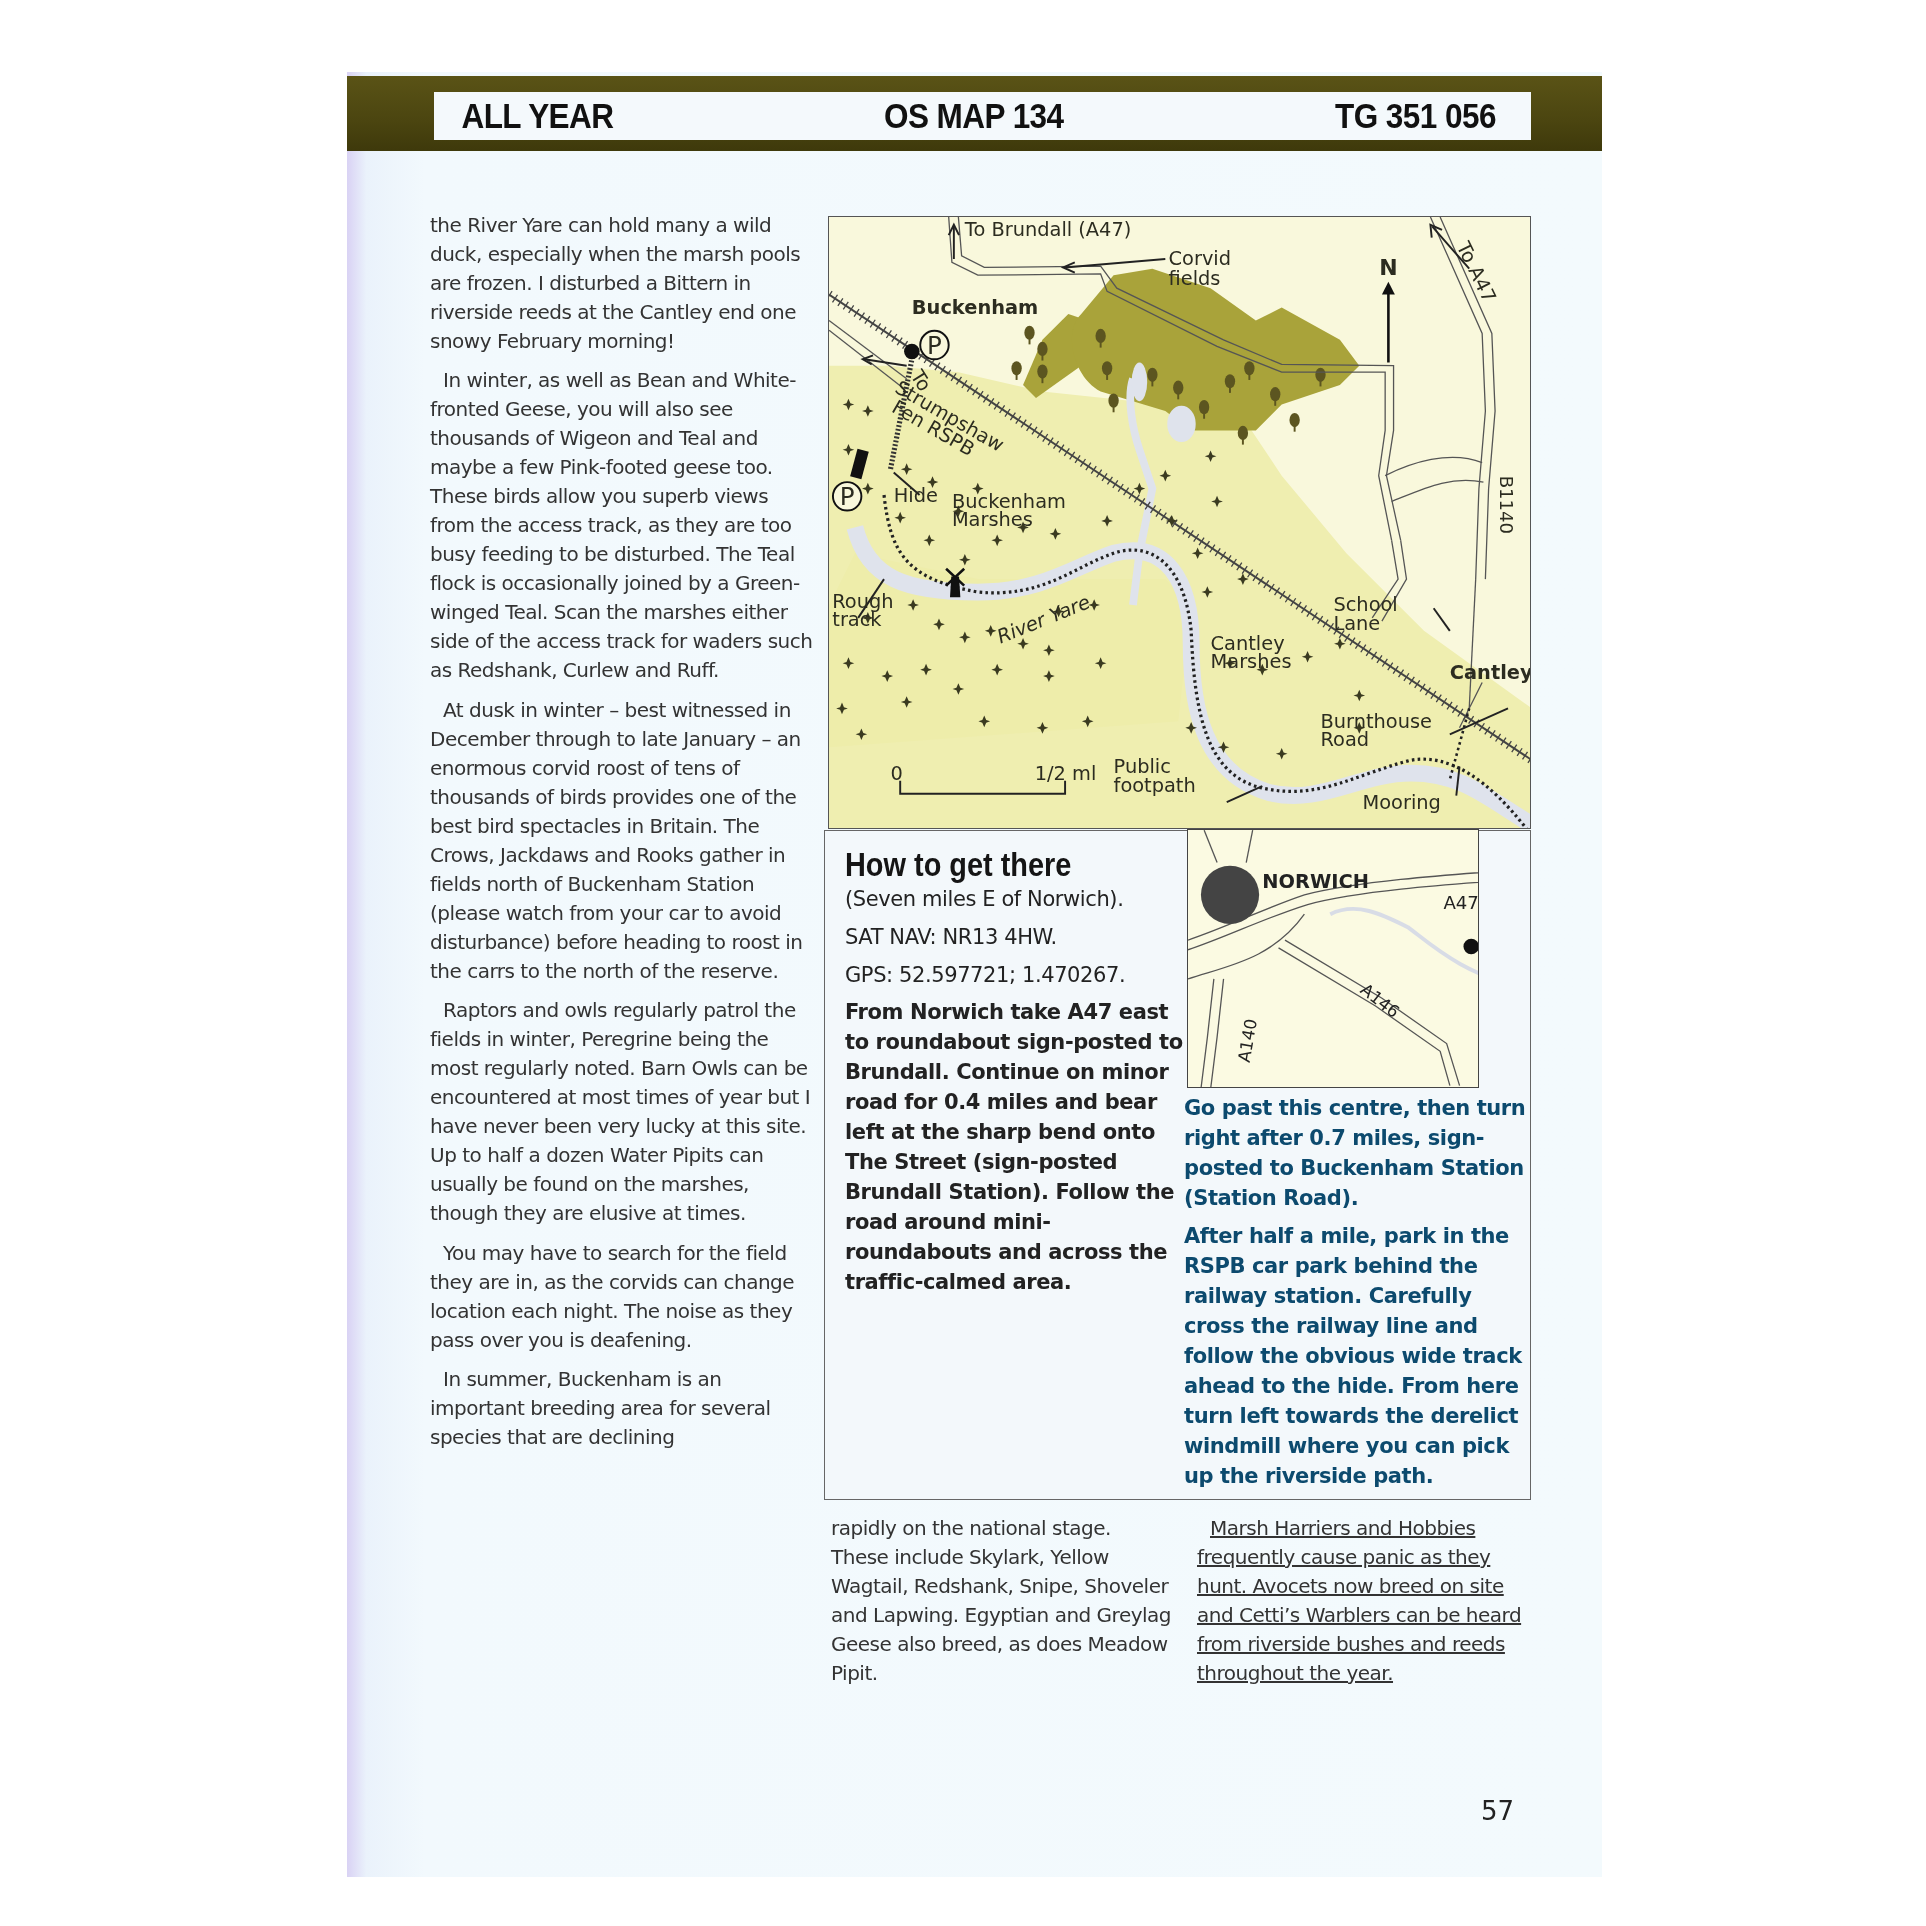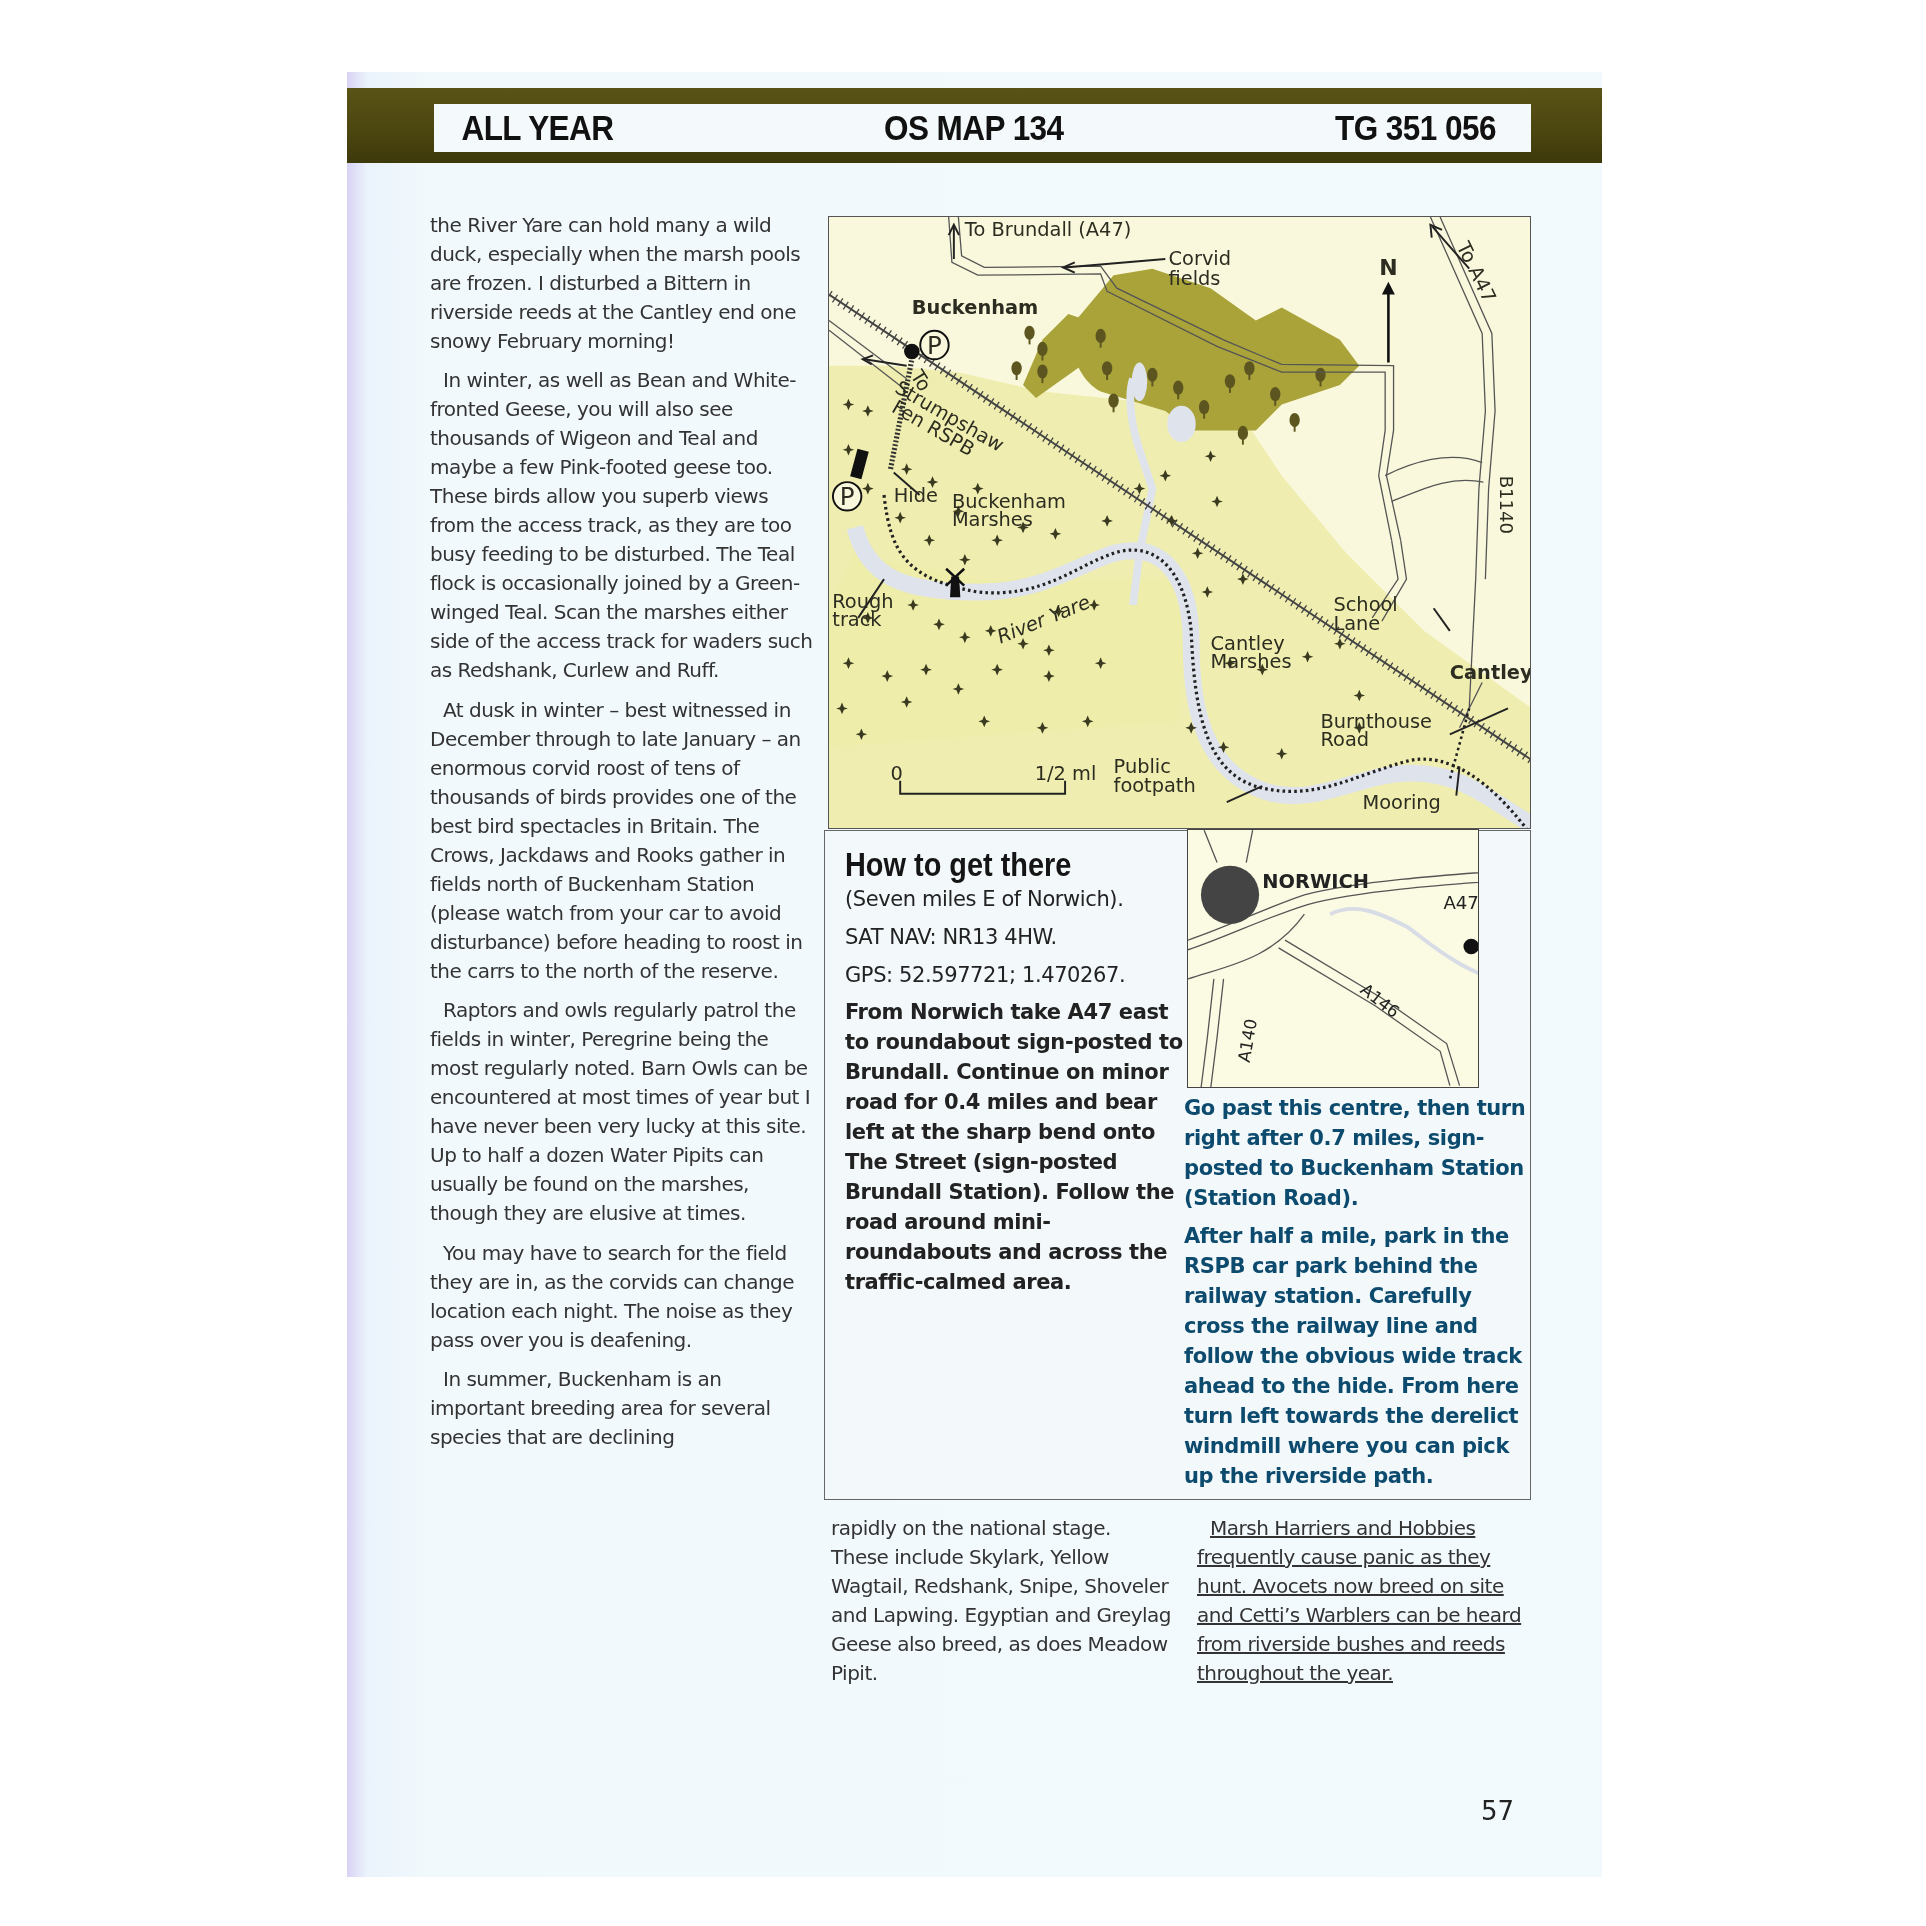--- a/index.html
+++ b/index.html
@@ -1,20 +1,20 @@
 <!DOCTYPE html>
 <html style="font-size:10.4px"><head>
 <meta charset="utf-8">
 <style>
   html, body { margin:0; padding:0; background:#ffffff; }
   body { width:1926px; height:1926px; position:relative; overflow:hidden;
          font-family:"DejaVu Sans", sans-serif; color:#2a2a2a; }
   .page { position:absolute; left:347px; top:72px; width:1255px; height:1805px;
           background:linear-gradient(90deg,#d9d2f4 0px,#eaf2fb 19.4px,#f2f9fd 78px,#f3fafd 100%); }
-  .header-band { position:absolute; left:0; top:16px; width:1255px; height:75px;
+  .header-band { position:absolute; left:0; top:4px; width:1255px; height:75px;
           background:linear-gradient(180deg,#5a5316,#4b4510 60%,#3e390b);text-decoration:underline; }
   .header-bar { position:absolute; left:87px; top:15.5px; width:1097px; height:48px;
           background:#f4f9fc; display:flex; align-items:center; justify-content:space-between;
           padding:0 26px 0 19.4px; box-sizing:border-box; }
   .header-bar span { font-family:"Liberation Sans", sans-serif; font-weight:bold;
           font-size:35px; color:#111; letter-spacing:-0.6px; transform:scaleX(0.9); display:inline-block; }
   .col-text { position:absolute; font-family:"DejaVu Sans", sans-serif; font-size:20px;
           line-height:29px; color:#333; letter-spacing:-0.5px; }
   .col-text p { margin:0 0 10.4px 0; text-indent:0; }
   .col-text p.ind { text-indent:13px; }

